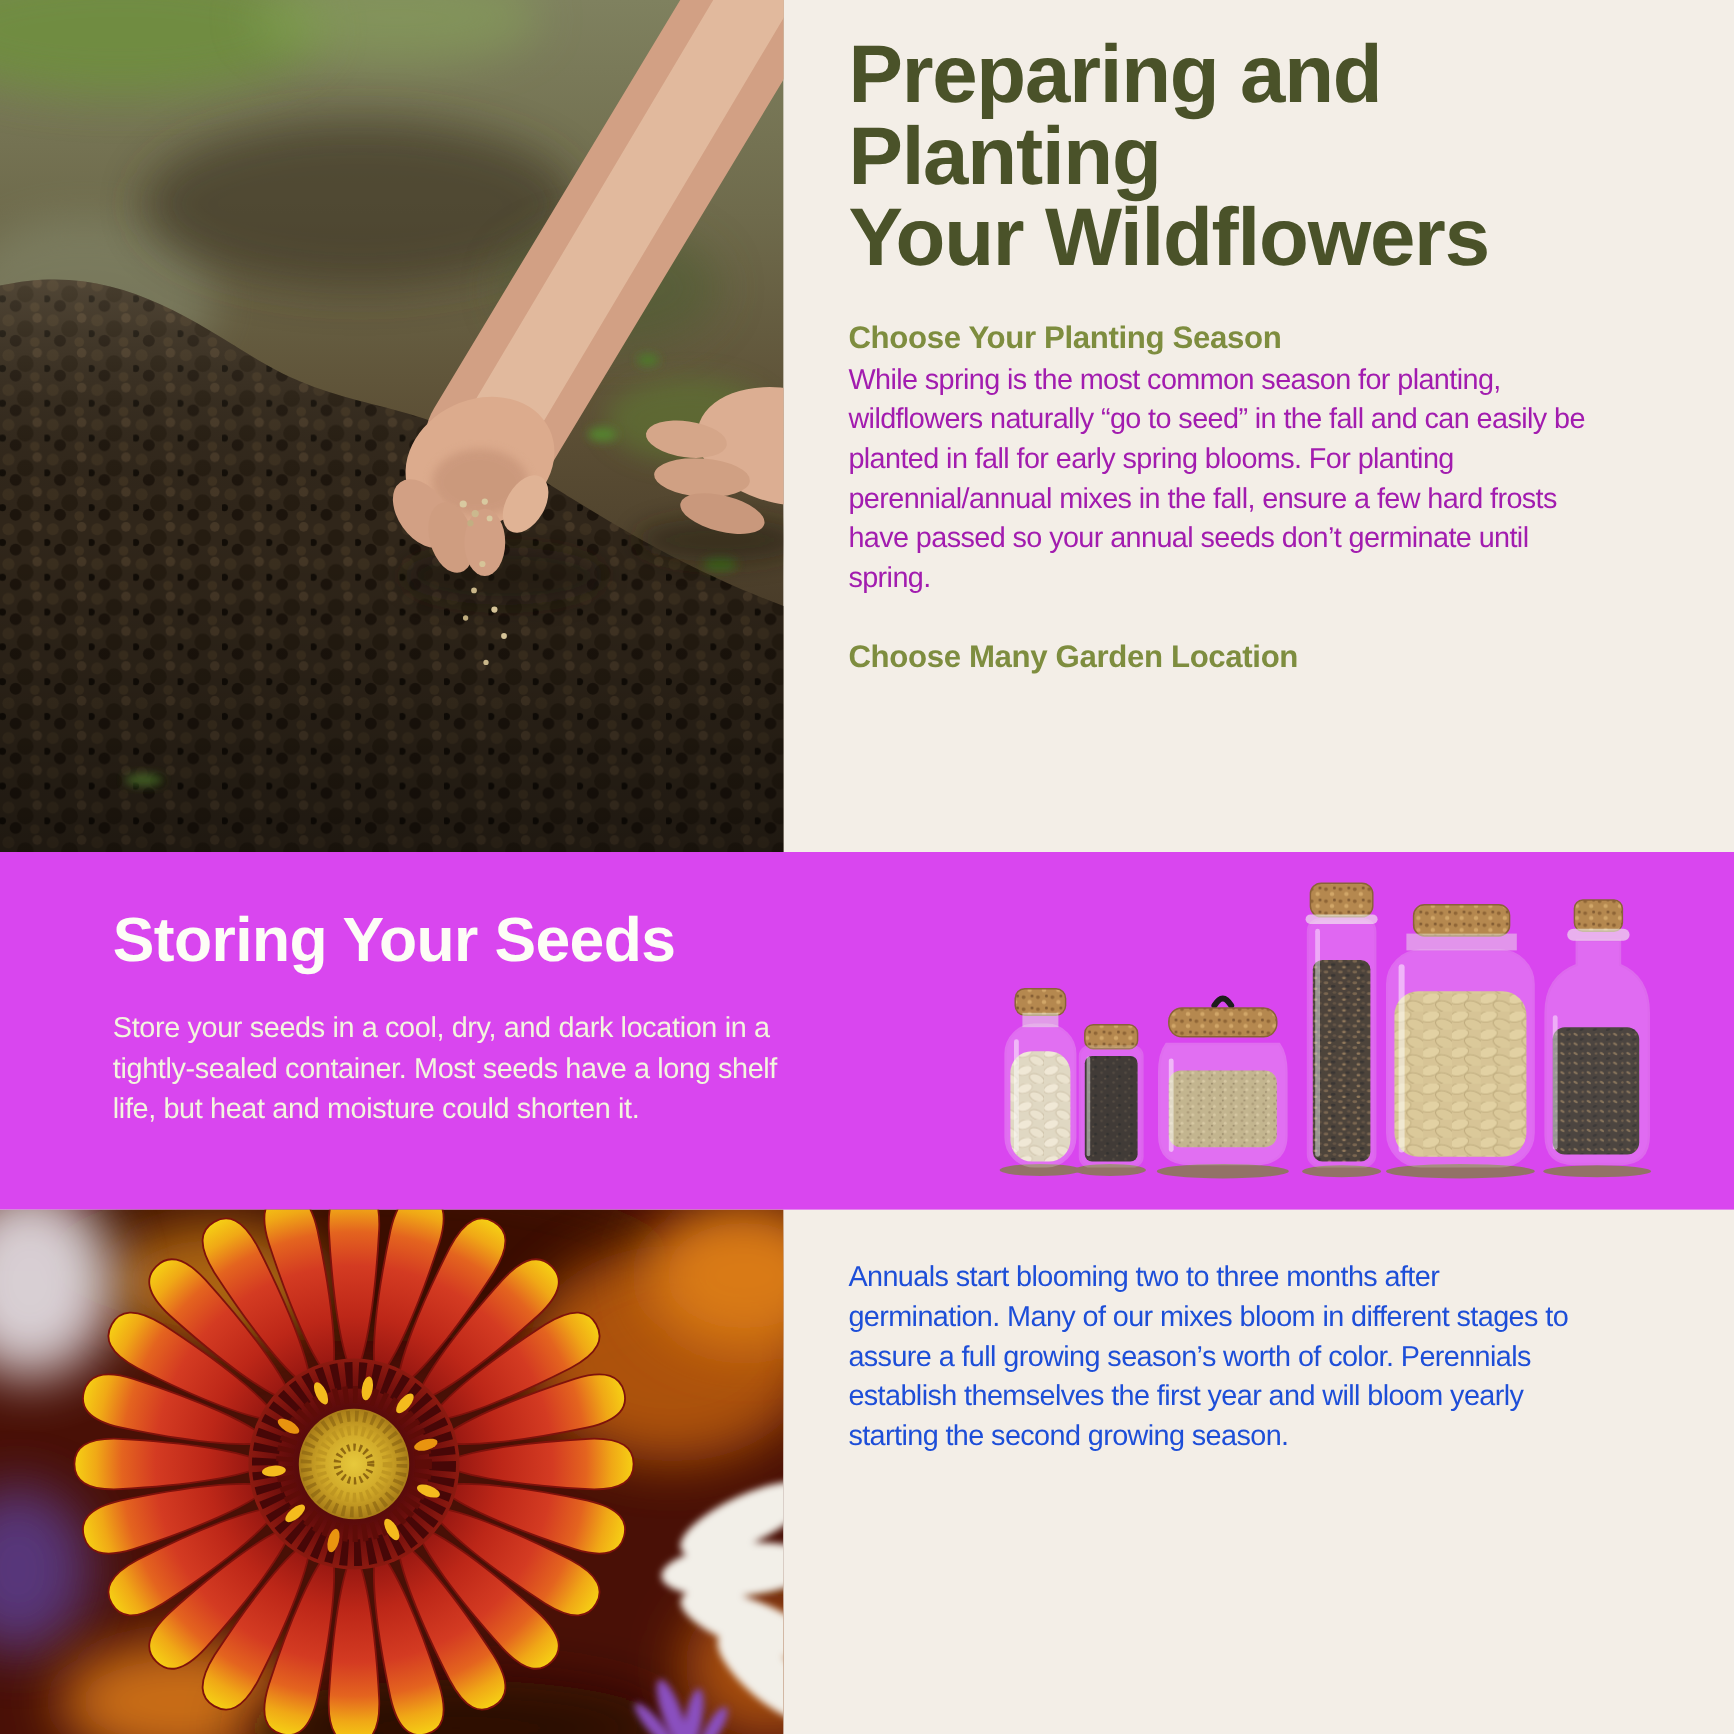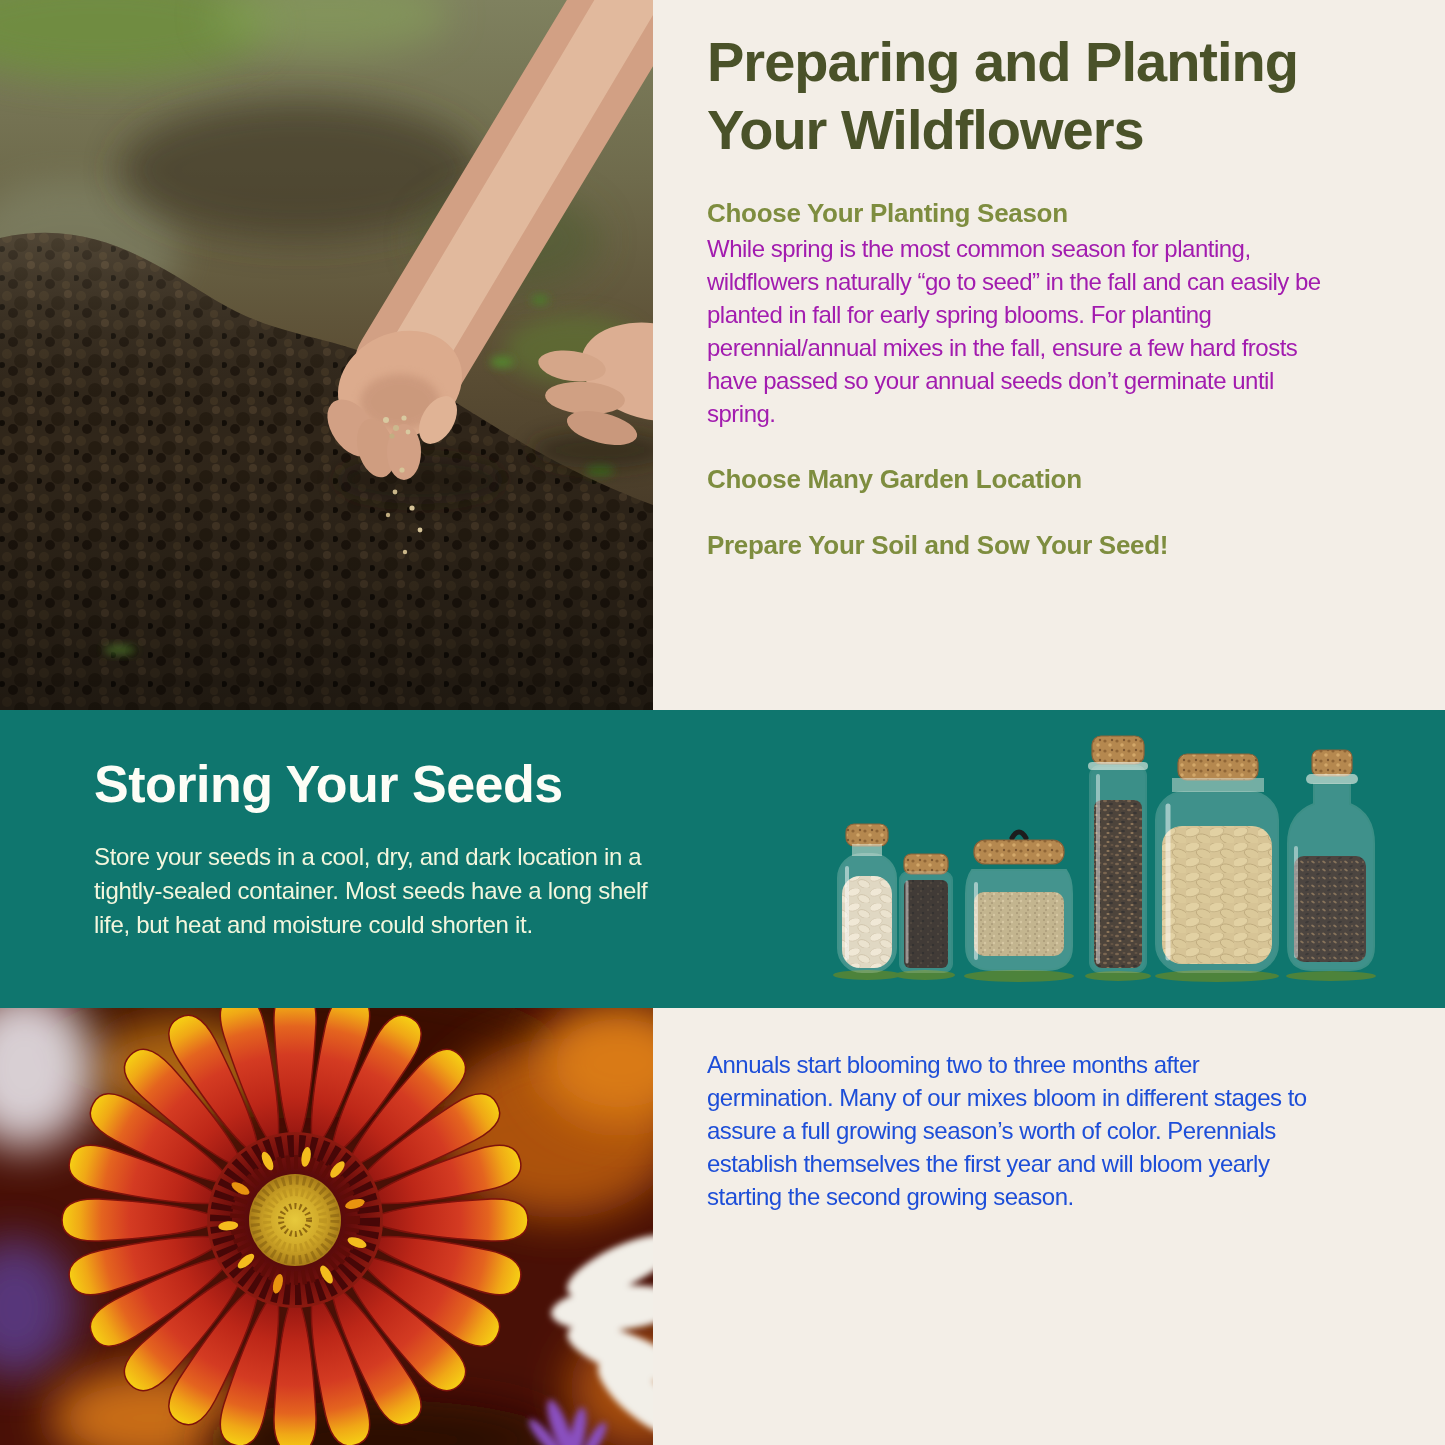--- a/index.html
+++ b/index.html
@@ -8,25 +8,25 @@
     background:#f3eee7;font-family:"Liberation Sans",sans-serif;
   }
   h1,h2,h3,p{margin:0;padding:0;}
   .prew{white-space:pre-line;}
   .photo{position:absolute;overflow:hidden;}
   .photo svg{display:block;}
   .photo-top{left:0;top:0;width:653px;height:710px;}
   .photo-bottom{left:0;top:1008px;width:653px;height:437px;}
   .text-top{position:absolute;left:707px;top:28px;width:715px;}
   .text-bottom{position:absolute;left:707px;top:1022px;width:715px;}
-  .head{font-size:56px;line-height:68px;font-weight:700;color:#4a5229;letter-spacing:-1px;}
+  .head{font-size:68px;line-height:68px;font-weight:700;color:#4a5229;letter-spacing:-1px;}
   .sub{font-size:26px;line-height:33px;font-weight:700;color:#7e8d3f;letter-spacing:-0.3px;margin-top:33px;}
   .body{font-size:24px;line-height:33px;color:#a21caf;letter-spacing:-0.5px;margin-top:2px;}
   .body2{font-size:24px;line-height:33px;color:#1d4ed8;letter-spacing:-0.5px;margin-top:26px;}
-  .band{position:absolute;left:0;top:710px;width:1445px;height:298px;background:#0f766e;}
+  .band{position:absolute;left:0;top:710px;width:1445px;height:298px;background:#d946ef;}
   .band-text{position:absolute;left:94px;top:44px;width:700px;}
   .band-title{font-size:52px;line-height:60px;font-weight:700;color:#fdfdf6;letter-spacing:-0.5px;}
   .band-body{font-size:24px;line-height:34px;color:#f3f6dd;letter-spacing:-0.3px;margin-top:26px;}
   .jars{position:absolute;left:826px;top:-2px;width:560px;height:278px;}
 </style>
 </head>
 <body>
 
 <div class="canvas">
 
@@ -125,21 +125,20 @@
     <h1 class="head prew">Preparing and Planting
 Your Wildflowers</h1>
     <h3 class="sub">Choose Your Planting Season</h3>
     <p class="body prew">While spring is the most common season for planting,
 wildflowers naturally “go to seed” in the fall and can easily be
 planted in fall for early spring blooms. For planting
 perennial/annual mixes in the fall, ensure a few hard frosts
 have passed so your annual seeds don’t germinate until
 spring.</p>
     <h3 class="sub">Choose Many Garden Location</h3>
-    <h3 class="sub">Prepare Your Soil and Sow Your Seed!</h3>
   </div>
 
   <div class="band">
     <div class="band-text">
       <h2 class="band-title">Storing Your Seeds</h2>
       <p class="band-body prew">Store your seeds in a cool, dry, and dark location in a
 tightly-sealed container. Most seeds have a long shelf
 life, but heat and moisture could shorten it.</p>
     </div>
 

